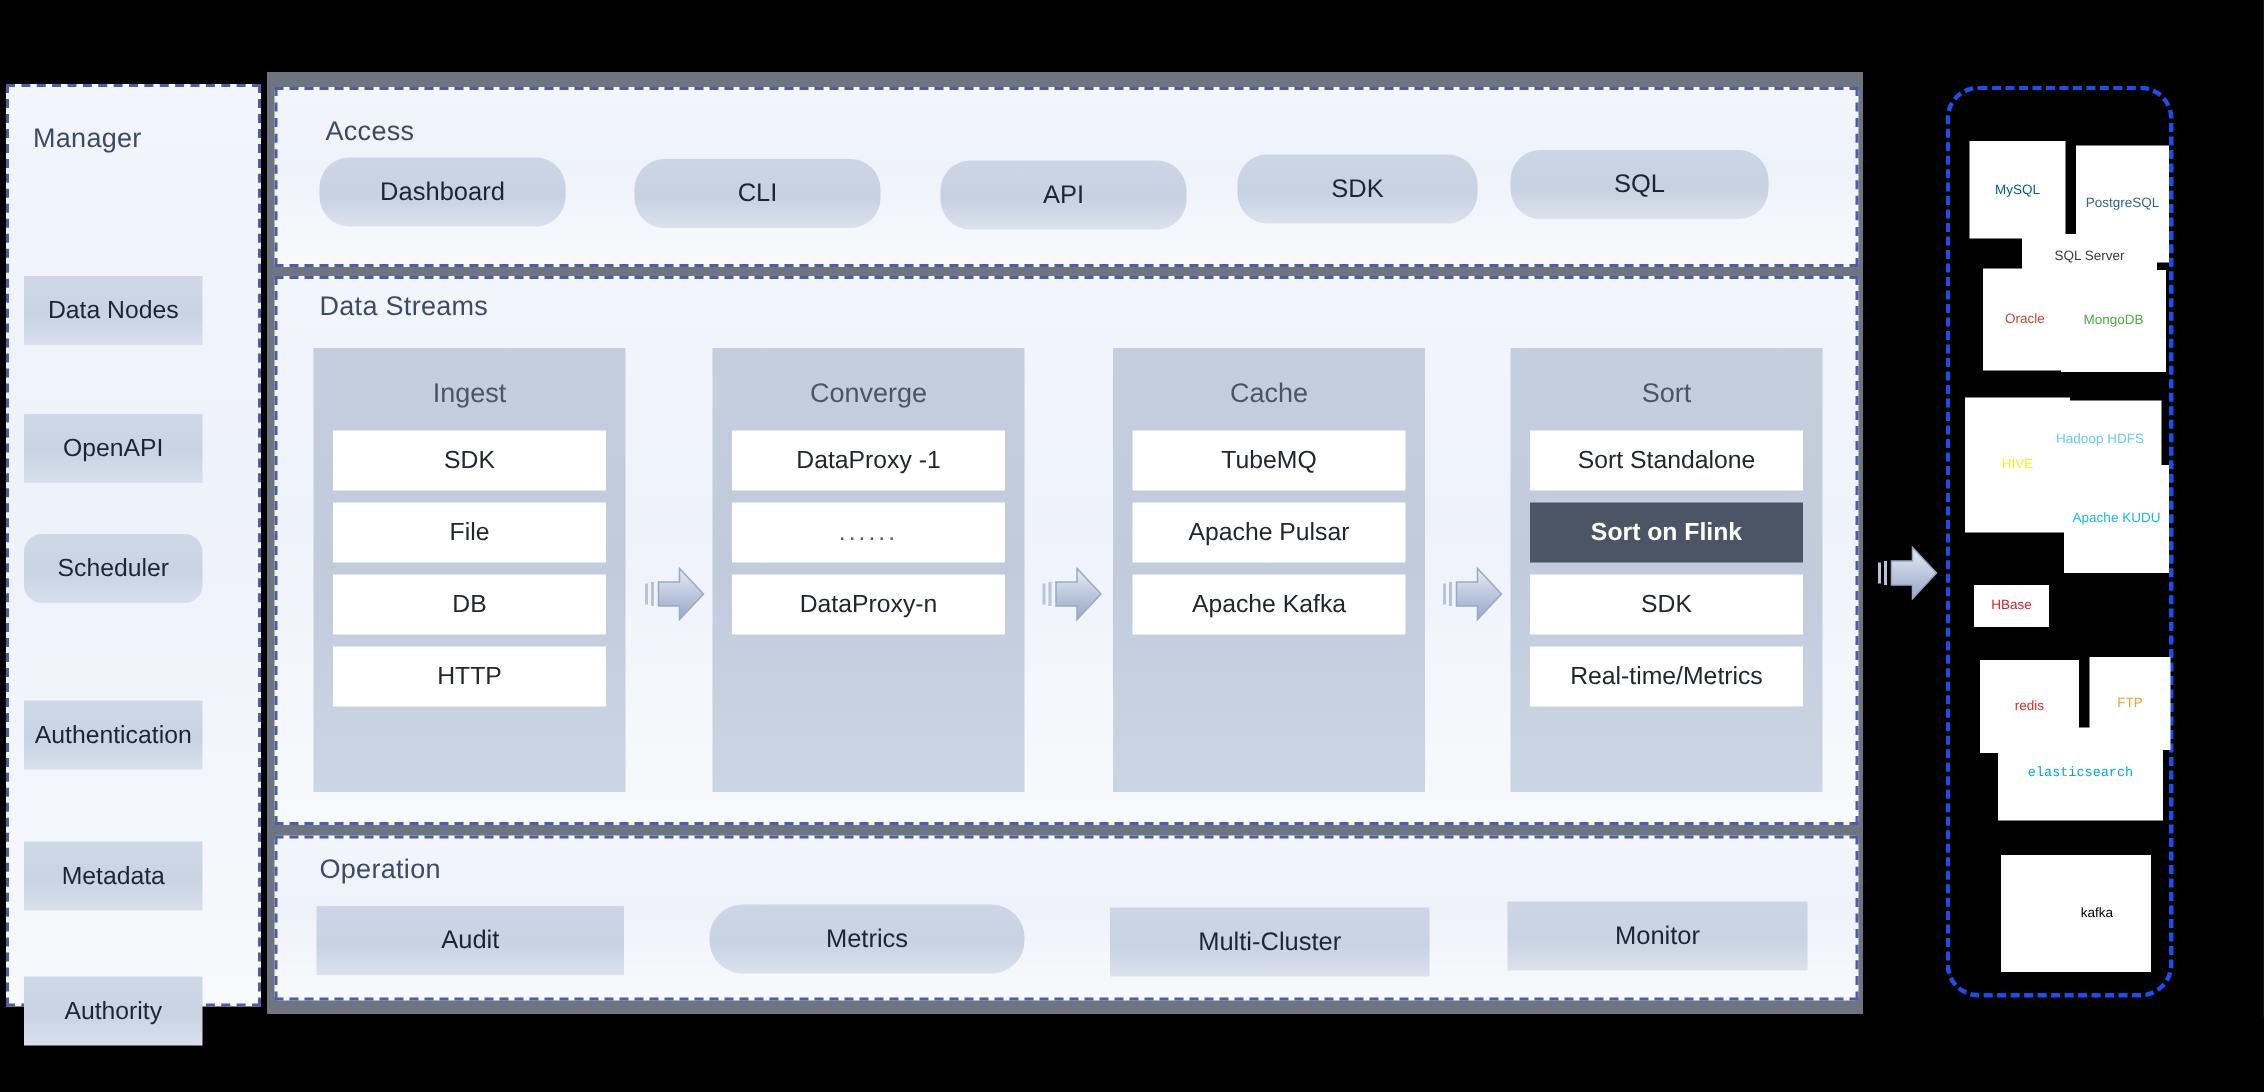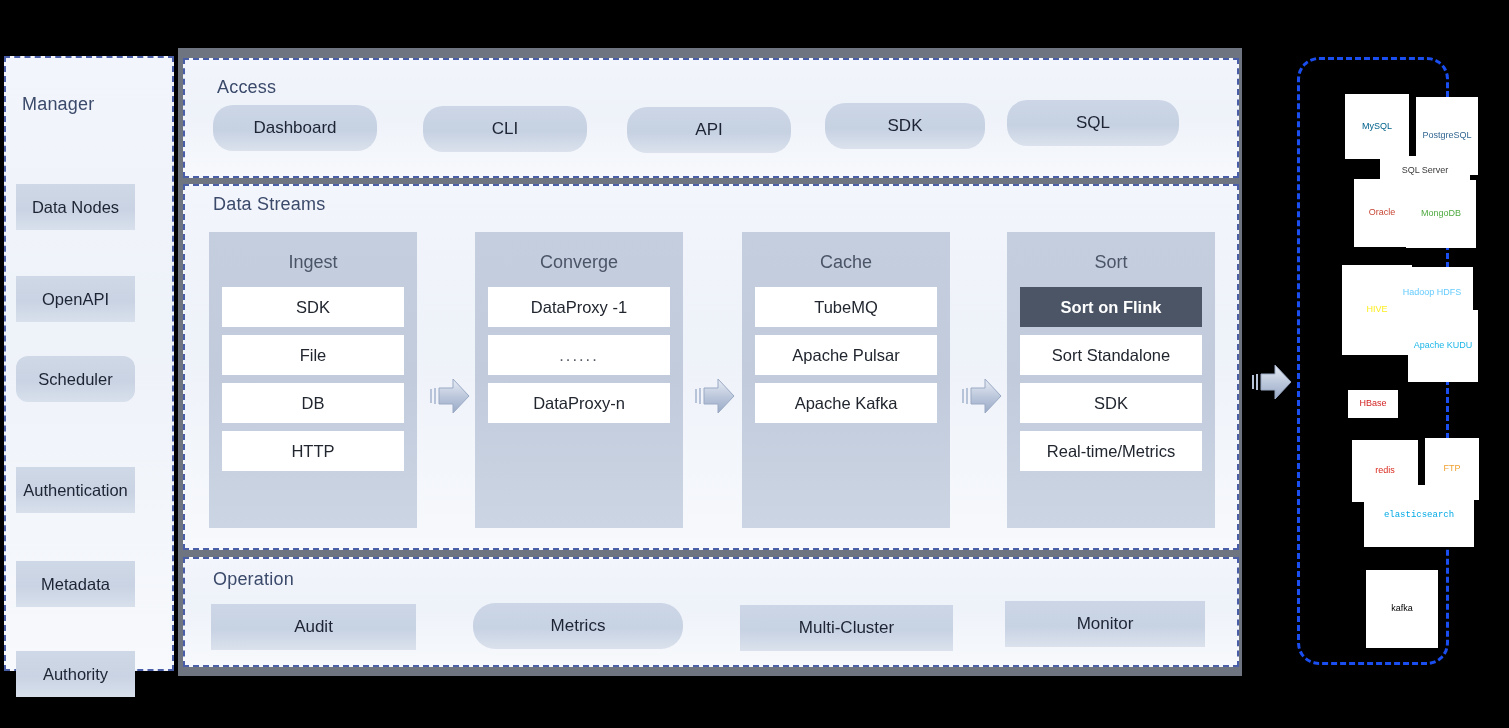--- a/index.html
+++ b/index.html
@@ -34,21 +34,21 @@
     color: #3b4a6b;
     font-size: 18px;
     letter-spacing: .2px;
   }
 
   
   #sidebar {
     left: 4px; top: 56px;
     width: 170px; height: 615px;
   }
-  #sidebar .section-title { left: 16px; top: 24px; margin-top: 12px; }
+  #sidebar .section-title { left: 16px; top: 24px; }
   .side-chip {
     position: absolute;
     left: 10px;
     width: 119px;
     height: 46px;
     background: linear-gradient(180deg,#cfd8e6 0%,#c9d3e3 55%,#d8e0ec 100%);
     color: #1d2433;
     font-size: 16.5px;
     display: flex;
     align-items: center;
@@ -164,21 +164,20 @@
     box-sizing: border-box;
     background: #000000;
   }
   .logo-card {
     position: absolute;
     background: #ffffff;
     display: flex;
     align-items: center;
     justify-content: center;
     overflow: hidden;
-    margin-left: 32px;
   }
   .logo-label {
     font-size: 9px;
     color: #222;
     text-align: center;
     line-height: 1.1;
   }
 
   
   #sink-arrow { position: absolute; left: 1250px; top: 362px; width: 44px; height: 40px; }
@@ -237,22 +236,22 @@
           <div class="stage-title">Cache</div>
           <div class="stage-items">
             <div class="item-chip">TubeMQ</div>
             <div class="item-chip">Apache Pulsar</div>
             <div class="item-chip">Apache Kafka</div>
           </div>
         </div>
         <div class="stage" style="left: 822px;">
           <div class="stage-title">Sort</div>
           <div class="stage-items">
+            <div class="item-chip">Sort Standalone</div>
             <div class="item-chip highlight">Sort on Flink</div>
-            <div class="item-chip">Sort Standalone</div>
             <div class="item-chip">SDK</div>
             <div class="item-chip">Real-time/Metrics</div>
           </div>
         </div>
       </div>
     <div id="streams-arrows">
         <div class="arrow" style="left: 243px; top: 190px;"><svg viewBox="0 0 44 40" width="44" height="40">
             <defs>
               <linearGradient id="ag1" x1="0" y1="0" x2="0" y2="1">
                 <stop offset="0%" stop-color="#e8edf6"></stop>
@@ -341,19 +340,19 @@
         </div>
         <div class="logo-card" style="left: 20px; top: 380px; width: 66px; height: 62px;">
           <span class="logo-label" style="color: rgb(216, 44, 32);">redis</span>
         </div>
         <div class="logo-card" style="left: 93px; top: 378px; width: 54px; height: 62px;">
           <span class="logo-label" style="color: rgb(240, 160, 48);">FTP</span>
         </div>
         <div class="logo-card" style="left: 32px; top: 425px; width: 110px; height: 62px;">
           <span class="logo-label" style="color: rgb(0, 169, 229); font-family: Liberation Mono, monospace;">elasticsearch</span>
         </div>
-        <div class="logo-card" style="left: 34px; top: 510px; width: 72px; height: 78px;">
+        <div class="logo-card" style="left: 34px; top: 510px; width: 72px; height: 78px; padding-left: 28px;">
           <span class="logo-label" style="color: rgb(0, 0, 0);">kafka</span>
         </div>
       </div>
   </div>
 
 </div>
 
 </body></html>

